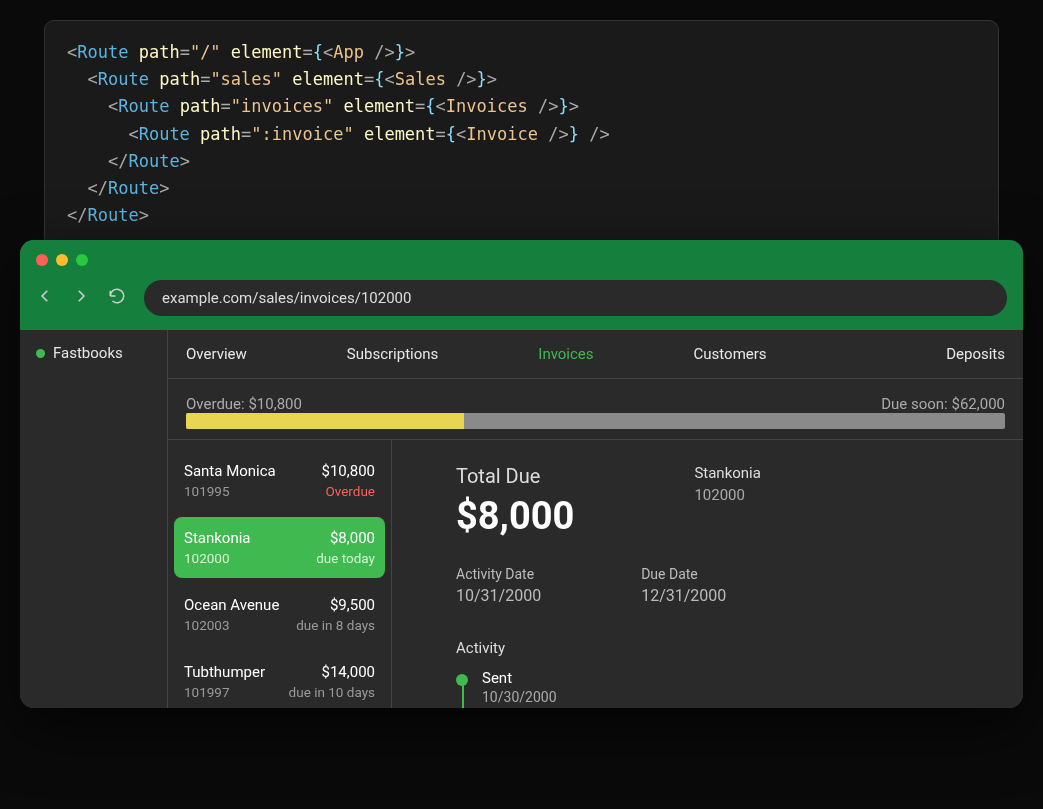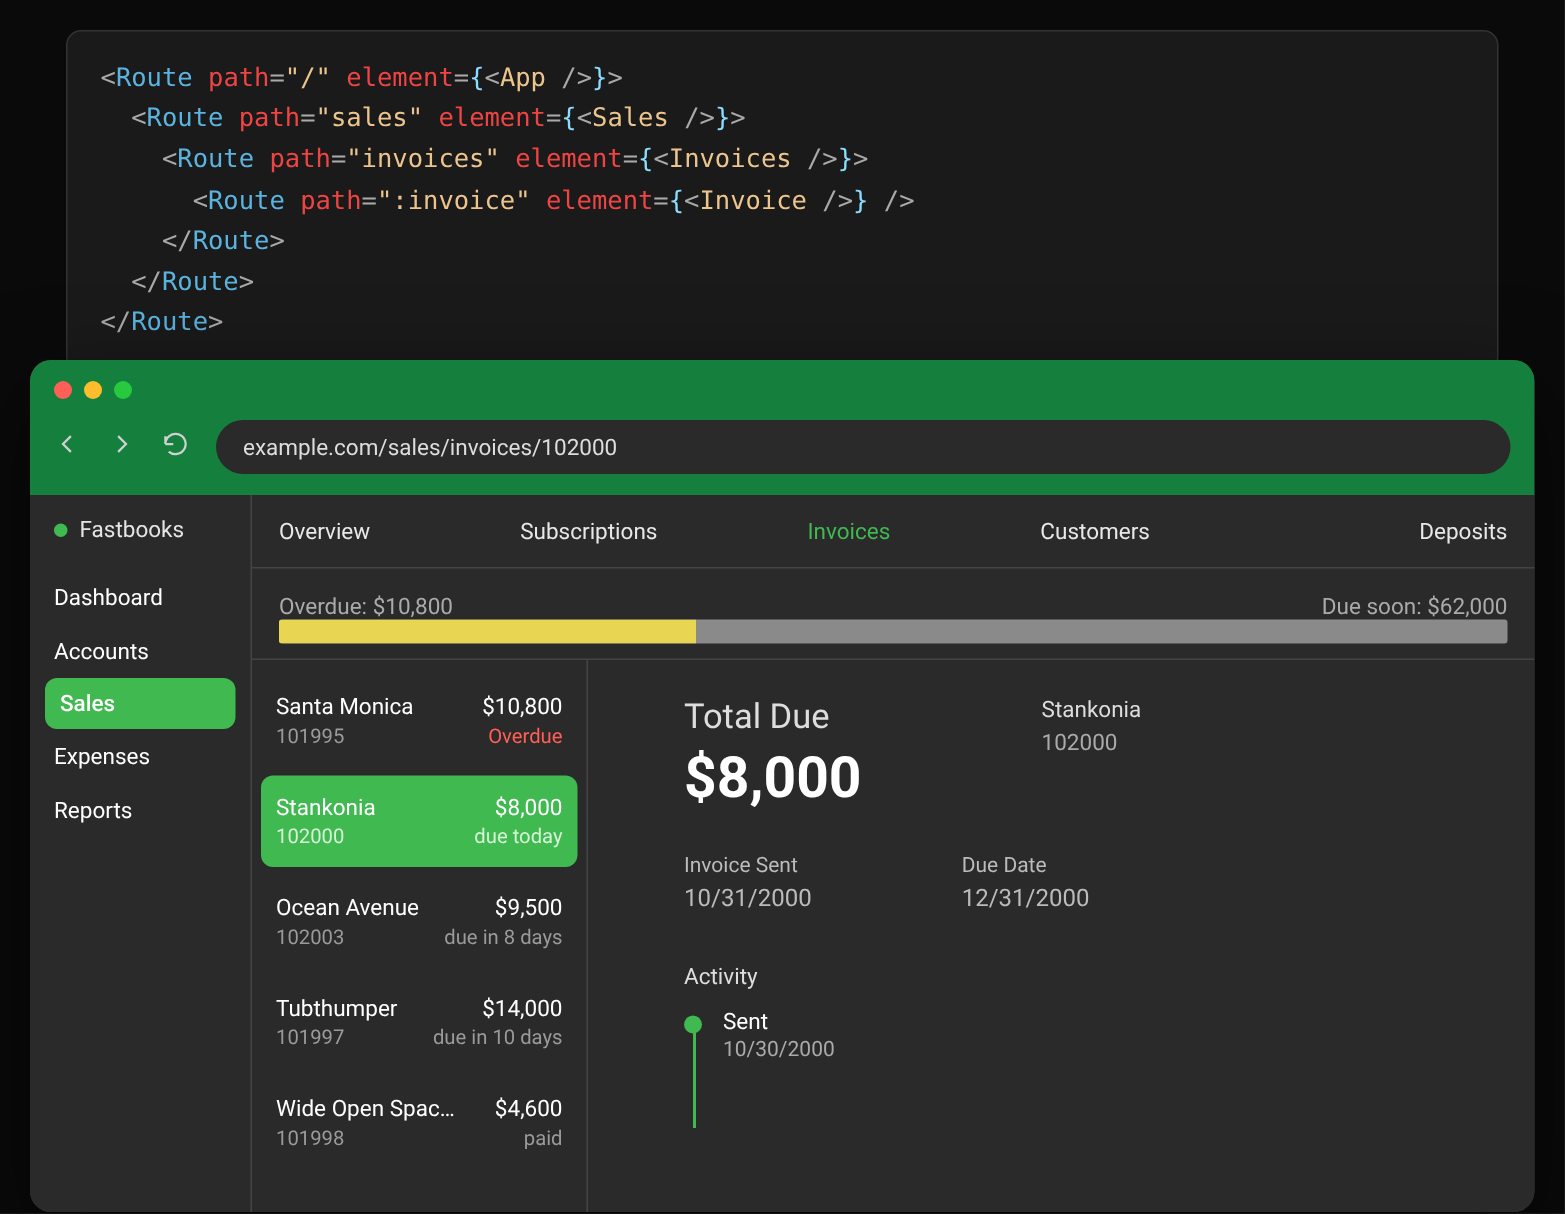--- a/index.html
+++ b/index.html
@@ -23,21 +23,21 @@
       font-family: ui-monospace, SFMono-Regular, Menlo, Monaco, monospace;
       font-size: 17px;
       line-height: 1.6;
       white-space: pre;
       color: #d4d4d4;
       position: relative;
       z-index: 1;
     }
     .tok-punc { color: #aaa; }
     .tok-tag  { color: #5bb4e0; }
-    .tok-attr { color: #ef4444; }
+    .tok-attr { color: #fef9c3; }
     .tok-str  { color: #ecc48d; }
     .tok-curly{ color: #89ddff; }
     .tok-jsx  { color: #ecc48d; }
 
     
     .browser {
       background: #404040;
       border-radius: 14px;
       margin: -8px 0 0 0;
       box-shadow: 0 20px 60px rgba(0,0,0,0.6);
@@ -69,21 +69,21 @@
       border-radius: 999px;
       padding: 9px 18px;
       color: #ddd;
       font-size: 15px;
     }
 
     
     .app {
       display: flex;
       background: #2a2a2a;
-      height: 478px;
+      height: 378px;
     }
     .sidebar {
       width: 148px;
       border-right: 1px solid #444;
       padding-top: 14px;
     }
     .brand {
       display: flex; align-items: center; gap: 8px;
       padding: 0 16px 12px 16px;
       font-size: 15px; color: #e5e5e5;
@@ -154,21 +154,21 @@
     .row.selected { background: #3fb950; }
     .row-top { display: flex; justify-content: space-between; font-size: 15px; color: #fff; }
     .row-bot { display: flex; justify-content: space-between; font-size: 13.5px; color: #9a9a9a; margin-top: 3px; }
     .row.selected .row-bot { color: #d6f5d6; }
     .status-overdue { color: #ff5f56; }
     .row .name { max-width: 120px; white-space: nowrap; overflow: hidden; text-overflow: ellipsis; }
 
     
     .detail { flex: 1; padding: 24px 0 0 64px; color: #e8e8e8; }
     .detail-top { display: flex; gap: 120px; }
-    .total-label { font-size: 23px; color: #ddd; margin-bottom: 6px; }
+    .total-label { font-size: 20px; color: #ddd; margin-bottom: 6px; }
     .total-amount { font-size: 38px; font-weight: 700; color: #fff; }
     .client-name { font-size: 15px; color: #ddd; }
     .client-id { font-size: 15px; color: #aaa; margin-top: 4px; }
     .dates { display: flex; gap: 100px; margin-top: 28px; }
     .date-label { font-size: 14px; color: #bbb; }
     .date-val { font-size: 16px; color: #bbb; margin-top: 4px; }
     .activity-label { font-size: 15px; color: #ddd; margin-top: 34px; margin-bottom: 12px; }
     .timeline { position: relative; padding-left: 26px; }
     .timeline::before {
       content: ""; position: absolute; left: 6px; top: 8px; width: 2px; height: 72px; background: #3fb950;
@@ -220,27 +220,20 @@
       <div class="urlbar">example.com/sales/invoices/102000</div>
     </div>
   </div>
 
   <div class="app">
     <aside class="sidebar">
       <div class="brand">
         <span class="brand-dot"></span>
         <span>Fastbooks</span>
       </div>
-      <nav class="side-nav">
-          <div class="side-item">Dashboard</div>
-          <div class="side-item">Accounts</div>
-          <div class="side-item active">Sales</div>
-          <div class="side-item">Expenses</div>
-          <div class="side-item">Reports</div>
-        </nav>
     </aside>
 
     <section class="main">
       <div class="tabs">
           <div class="tab">Overview</div>
           <div class="tab">Subscriptions</div>
           <div class="tab active">Invoices</div>
           <div class="tab">Customers</div>
           <div class="tab">Deposits</div>
         </div>
@@ -310,21 +303,21 @@
               <div class="total-label">Total Due</div>
               <div class="total-amount">$8,000</div>
             </div>
             <div>
               <div class="client-name">Stankonia</div>
               <div class="client-id">102000</div>
             </div>
           </div>
           <div class="dates">
             <div>
-              <div class="date-label">Invoice Sent</div>
+              <div class="date-label">Activity Date</div>
               <div class="date-val">10/31/2000</div>
             </div>
             <div>
               <div class="date-label">Due Date</div>
               <div class="date-val">12/31/2000</div>
             </div>
           </div>
           <div class="activity-label">Activity</div>
           <div class="timeline">
               <div class="tl-item">

